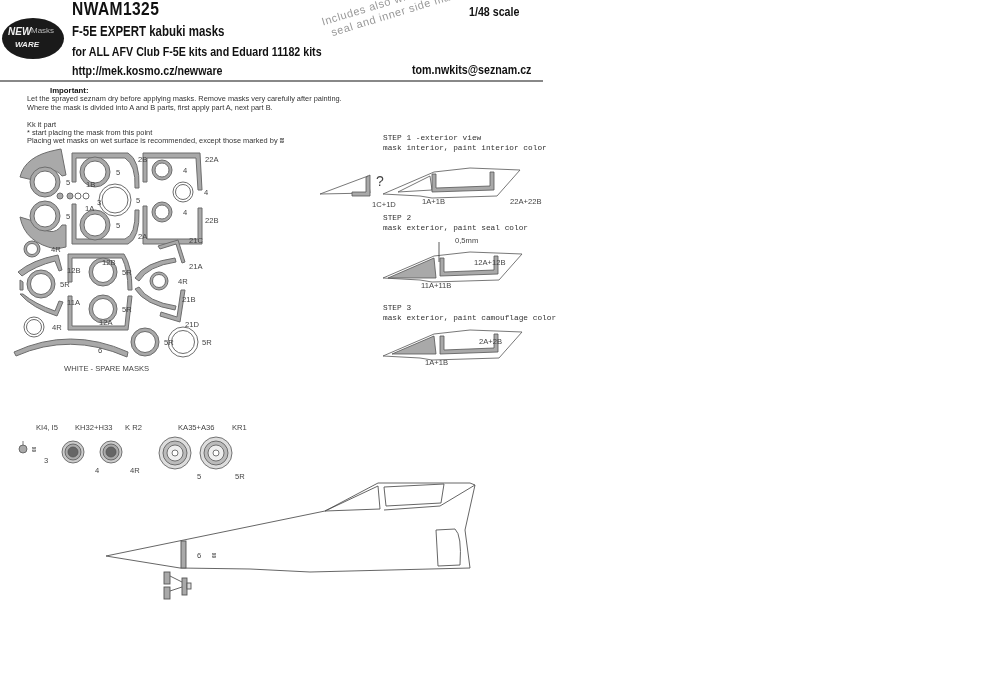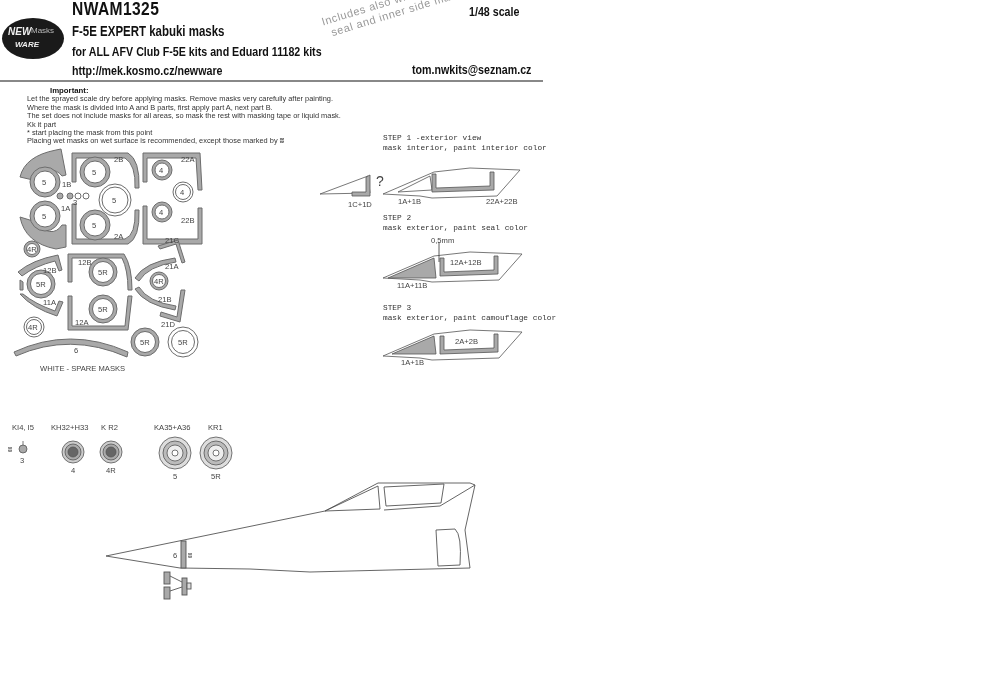--- a/index.html
+++ b/index.html
@@ -9,21 +9,21 @@
   .code { left:72px; top:-2px; font-size:19px; letter-spacing:0.5px; }
   .t1 { left:72px; top:23px; font-size:14px; }
   .t2 { left:72px; top:44px; font-size:13px; }
   .t3 { left:72px; top:63px; font-size:13px; }
   .scale { left:469px; top:4px; font-size:13px; }
   .email { left:412px; top:62px; font-size:13px; }
   .rule { left:0; top:80px; width:543px; height:2px; background:#888; }
   .stamp { left:320px; top:16px; font-size:11px; color:#999; transform:rotate(-17deg); transform-origin:left top; line-height:13px; letter-spacing:0.6px; }
   .notes { left:27px; top:87px; font-size:7.4px; line-height:8.4px; color:#333; white-space:nowrap; }
   .notes b { color:#111; font-size:7.8px;margin-left:23px; }
-  .lbl { font-size:7.6px; color:#444; white-space:nowrap; }
+  .lbl { font-size:7.6px; color:#444; white-space:nowrap;margin-left:24px; }
   .step { font-size:7.8px; color:#333; line-height:10px; white-space:nowrap;font-family:Liberation Mono, monospace; }
   .logo { left:2px; top:18px; width:62px; height:41px; border-radius:50%; background:#1a1a1a; }
   .logo .l1 { position:absolute; left:6px; top:8px; font-size:10px; color:#eee; font-weight:bold; font-style:italic; }
   .logo .l1b { position:absolute; left:29px; top:8px; font-size:8px; color:#bbb; font-weight:normal; }
   .logo .l2 { position:absolute; left:13px; top:22px; font-size:8px; color:#eee; font-weight:bold; font-style:italic; }
 </style>
 </head>
 <body>
 
 <div class="abs logo">
@@ -38,23 +38,23 @@
 <div class="abs hdr scale">1/48 scale</div>
 <div class="abs hdr email">tom.nwkits@seznam.cz</div>
 <div class="abs stamp">
   <div>Includes also windows</div>
   <div style="margin-left:6px">seal and inner side masks</div>
 </div>
 <div class="abs rule"></div>
 
 <div class="abs notes">
   <b>Important:</b><br>
-  <span>Let the sprayed scale dry before applying masks. Remove masks very carefully after painting.</span><br>
+  <span>Let the sprayed seznam dry before applying masks. Remove masks very carefully after painting.</span><br>
   <span>Where the mask is divided into A and B parts, first apply part A, next part B.</span><br>
-  <span>The set does not include masks for all areas, so mask the rest with masking tape or liquid mask.</span><br>
+  <br>
   <span>Kk it part</span><br>
   <span>* start placing the mask from this point</span><br>
   <span>Placing wet masks on wet surface is recommended, except those marked by</span>
   <span style="font-weight:bold;font-size:8px">ʬ</span>
 </div>
 
 <svg class="abs" style="left:0;top:0" width="1000" height="692">
   <g fill="none" stroke="#6d6d6d" stroke-width="1">
 
     <path d="M20,177 Q25,156 56,150 L61,149 L66,175 L62,176 Q52,163 33,180 Z" fill="#a9a9a9"></path>

